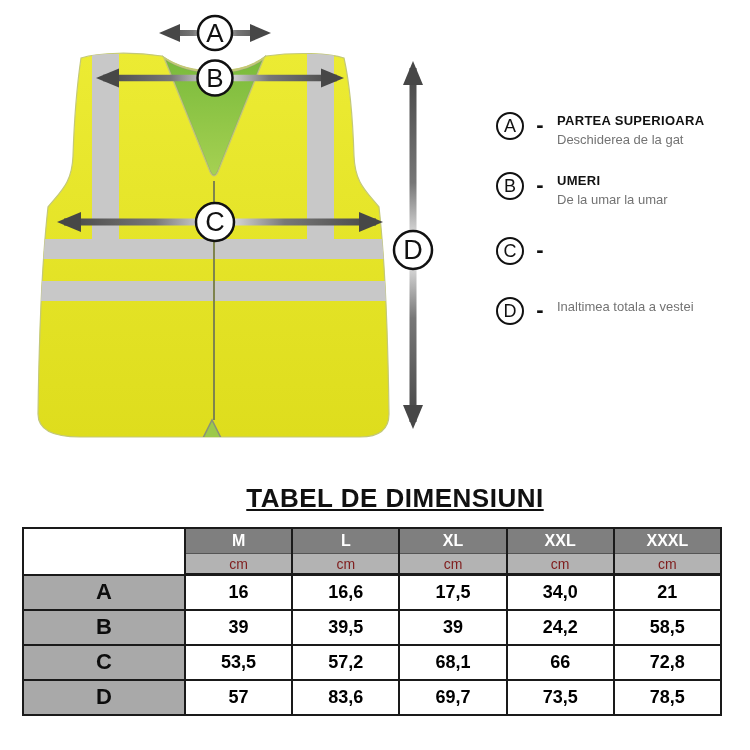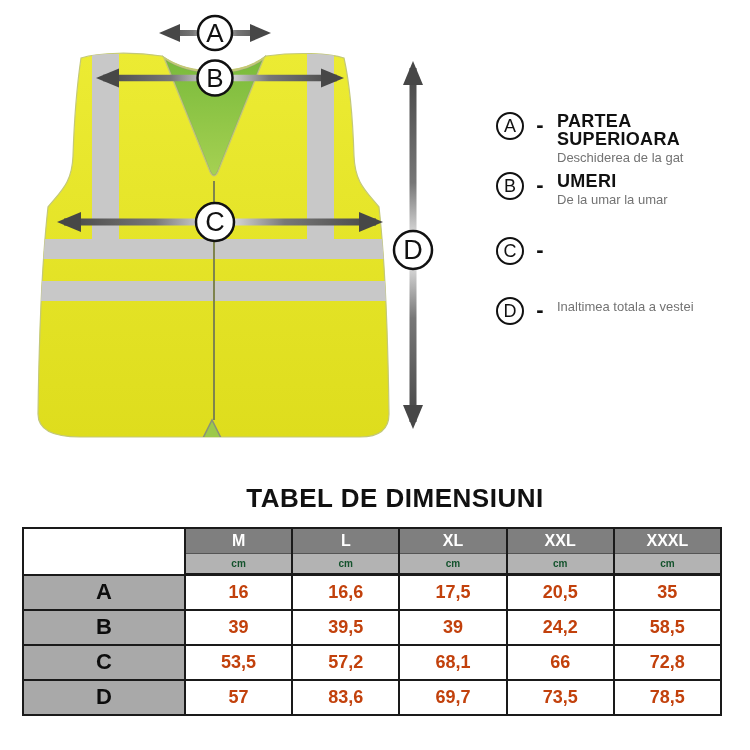--- a/index.html
+++ b/index.html
@@ -9,36 +9,36 @@
 
   
   .vest-wrap{position:absolute;left:0;top:0;width:470px;height:470px;}
 
   
   .legend-item{position:absolute;display:flex;align-items:flex-start;}
   .legend-circle{box-sizing:border-box;width:28px;height:28px;border:2px solid #111;
       border-radius:50%;text-align:center;line-height:24px;font-size:18px;flex:0 0 auto;}
   .legend-dash{font-size:22px;font-weight:bold;line-height:26px;margin-left:9px;width:14px;text-align:center;flex:0 0 auto;}
   .legend-text{margin-left:10px;padding-top:0px;}
-  .legend-title{font-size:18px;font-weight:bold;letter-spacing:.3px;line-height:18px;}
+  .legend-title{font-size:13px;font-weight:bold;letter-spacing:.3px;line-height:18px;}
   .legend-sub{font-size:13px;line-height:16px;margin-top:2px;color:#737373;}
 
   
   .tbl-title{position:absolute;top:483px;left:40px;width:710px;text-align:center;
-      font-size:26px;font-weight:bold;letter-spacing:.5px;}
+      font-size:26px;font-weight:bold;letter-spacing:.5px;text-decoration:underline;}
   table.dim{position:absolute;left:22px;top:527px;width:700px;border-collapse:collapse;
       table-layout:fixed;border:2px solid #1a1a1a;}
   table.dim td{border:2px solid #1a1a1a;text-align:center;padding:0;overflow:hidden;}
   td.corner{background:#ffffff;width:160px;}
   td.size{background:#7f7f7f;color:#ffffff;font-size:16px;font-weight:bold;height:24px;
       border-bottom:1px solid #555555 !important;}
-  td.cm{background:#b3b3b3;color:#14532d;font-size:10px;font-weight:bold;height:19px;
+  td.cm{background:#b3b3b3;color:#7f1d1d;font-size:14px;font-weight:normal;height:19px;
       border-top:1px solid #555555 !important;border-bottom:3px solid #1a1a1a !important;}
   td.rowlabel{background:#a9a9a9;color:#0d0d0d;font-size:22px;font-weight:bold;height:33px;}
-  td.val{background:#ffffff;font-size:18px;font-weight:bold;color:#c2410c;}
+  td.val{background:#ffffff;font-size:18px;font-weight:bold;color:#000000;}
 </style>
 </head>
 <body>
 
 <div class="stage">
 
   <div class="vest-wrap">
     <svg width="470" height="470" viewBox="0 0 470 470">
       <defs>
         <linearGradient id="gy" x1="0" y1="0" x2="0" y2="1">
@@ -195,22 +195,22 @@
       <td class="cm">cm</td>
       <td class="cm">cm</td>
       <td class="cm">cm</td>
       <td class="cm">cm</td>
     </tr>
     <tr>
       <td class="rowlabel">A</td>
       <td class="val">16</td>
       <td class="val">16,6</td>
       <td class="val">17,5</td>
-      <td class="val">20,5</td>
-      <td class="val">35</td>
+      <td class="val">34,0</td>
+      <td class="val">21</td>
     </tr>
     <tr>
       <td class="rowlabel">B</td>
       <td class="val">39</td>
       <td class="val">39,5</td>
       <td class="val">39</td>
       <td class="val">24,2</td>
       <td class="val">58,5</td>
     </tr>
     <tr>

